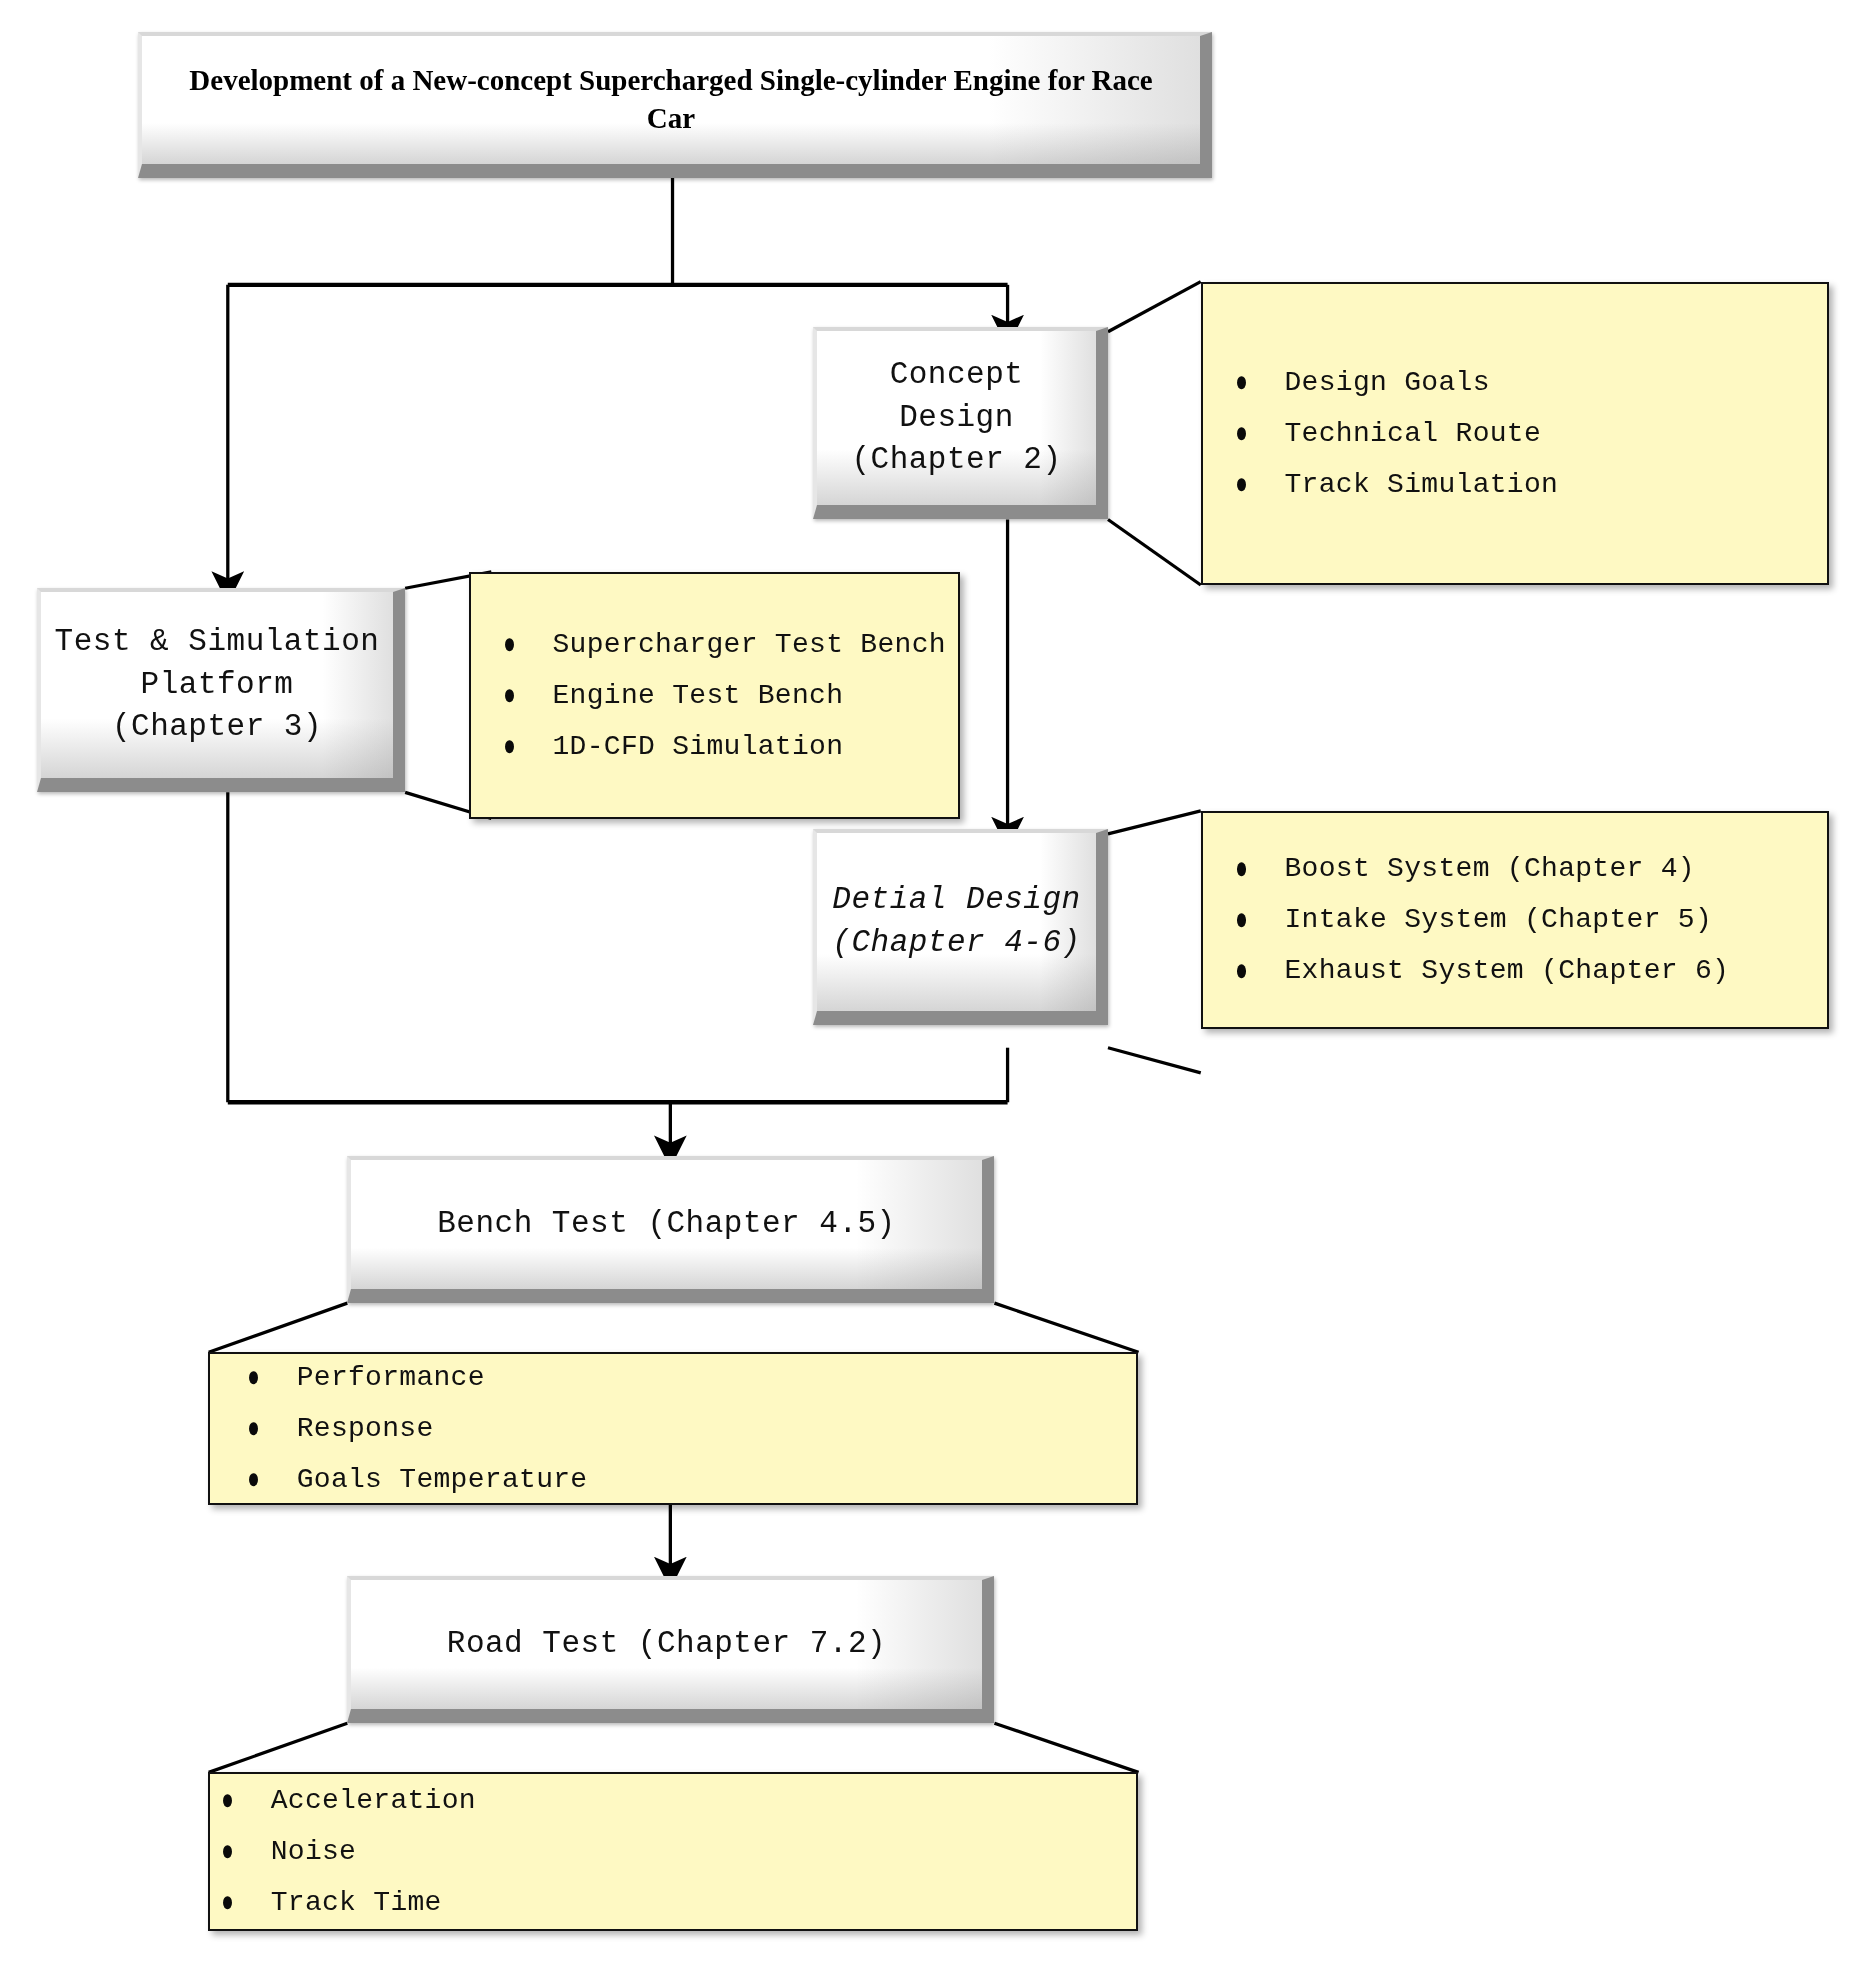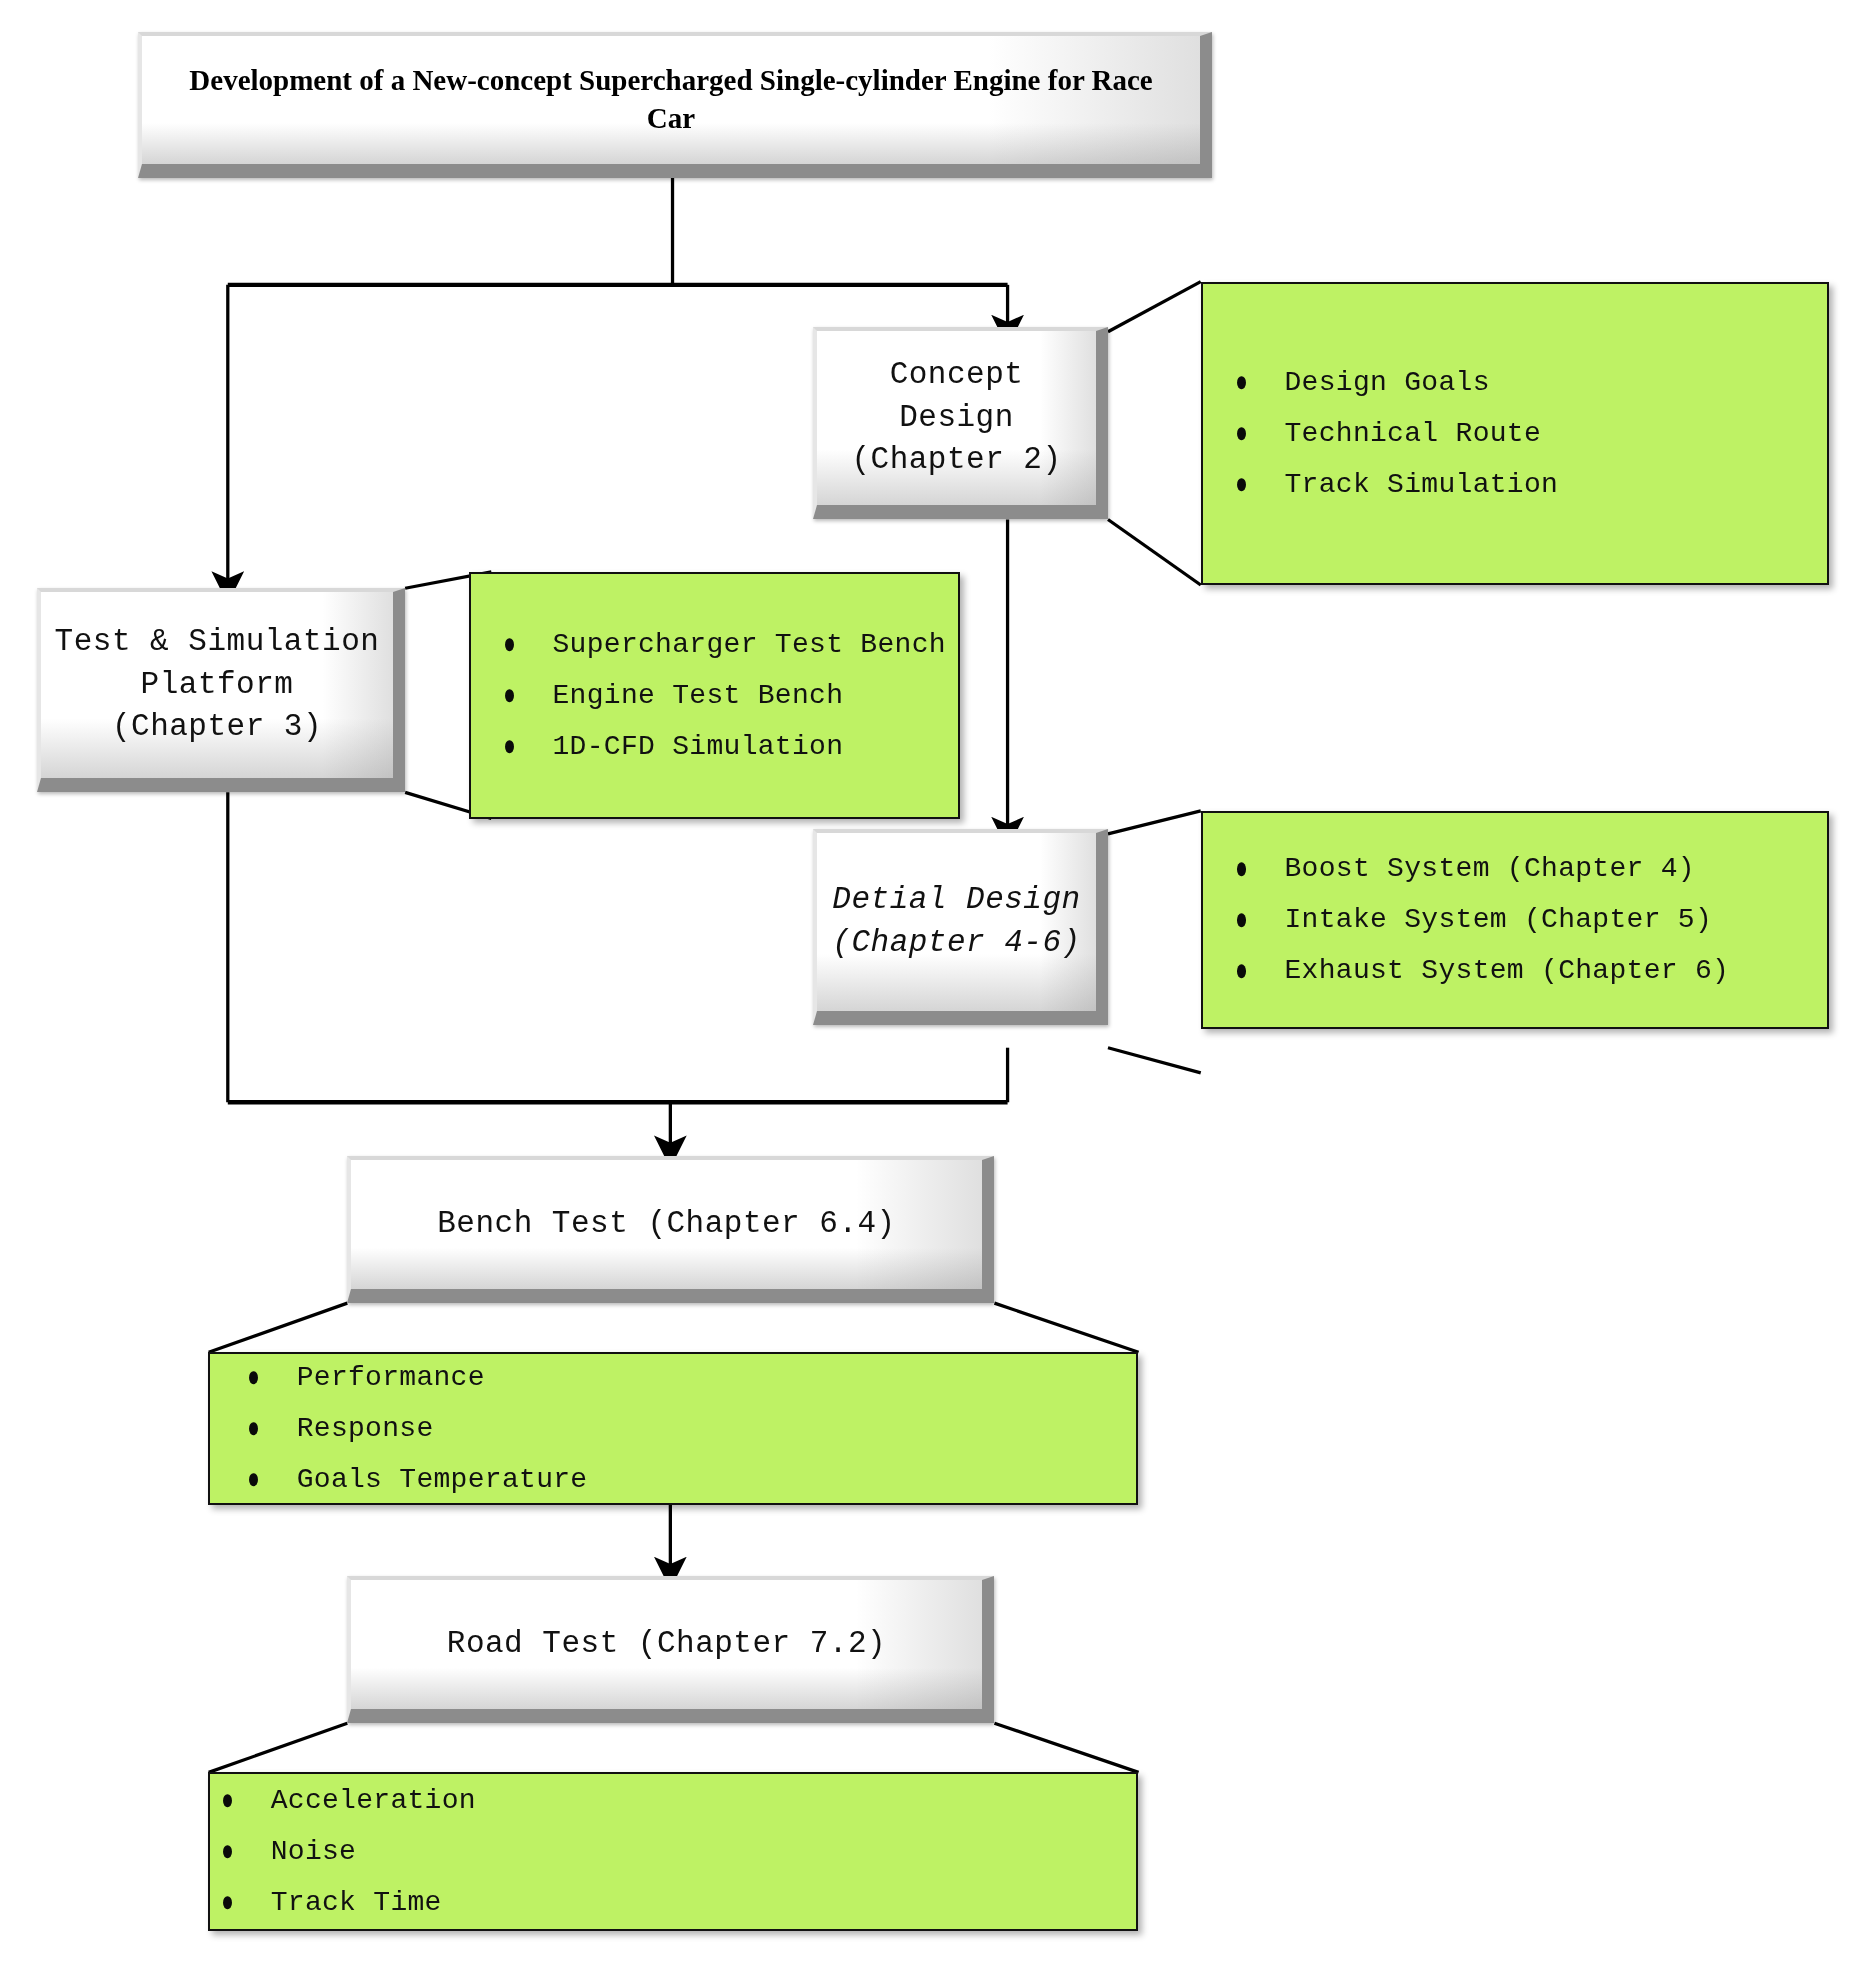--- a/index.html
+++ b/index.html
@@ -46,21 +46,21 @@
     font-size:31px;
     line-height:1.38;
     color:#111;
     letter-spacing:0.5px;
     padding:0 8.7px;
   }
 
   
   .callout{
     position:absolute;
-    background:#bef264;
+    background:#fef9c3;
     border:2.2px solid #111111;
     box-shadow: 3.8px 4.4px 6.5px rgba(0,0,0,0.30);
     box-sizing:border-box;
     display:flex;
     flex-direction:column;
     justify-content:center;
   }
   .callout ul{
     list-style:none;
     margin:0;
@@ -200,21 +200,21 @@
   </div>
 
   <div class="node box3d" style="left:813px; top:829px; width:295px; height:196px;font-style:italic;">
     <div class="txt node-txt">
       <span>Detial Design</span><br>
       <span>(Chapter 4-6)</span>
     </div>
   </div>
 
   <div class="node box3d" style="left:347px; top:1156px; width:647px; height:147px;">
-    <div class="txt node-txt">Bench Test (Chapter 6.4)</div>
+    <div class="txt node-txt">Bench Test (Chapter 4.5)</div>
   </div>
 
   <div class="node box3d" style="left:347px; top:1576px; width:647px; height:147px;">
     <div class="txt node-txt">Road Test (Chapter 7.2)</div>
   </div>
 
 </div>
 
 
 </body></html>

